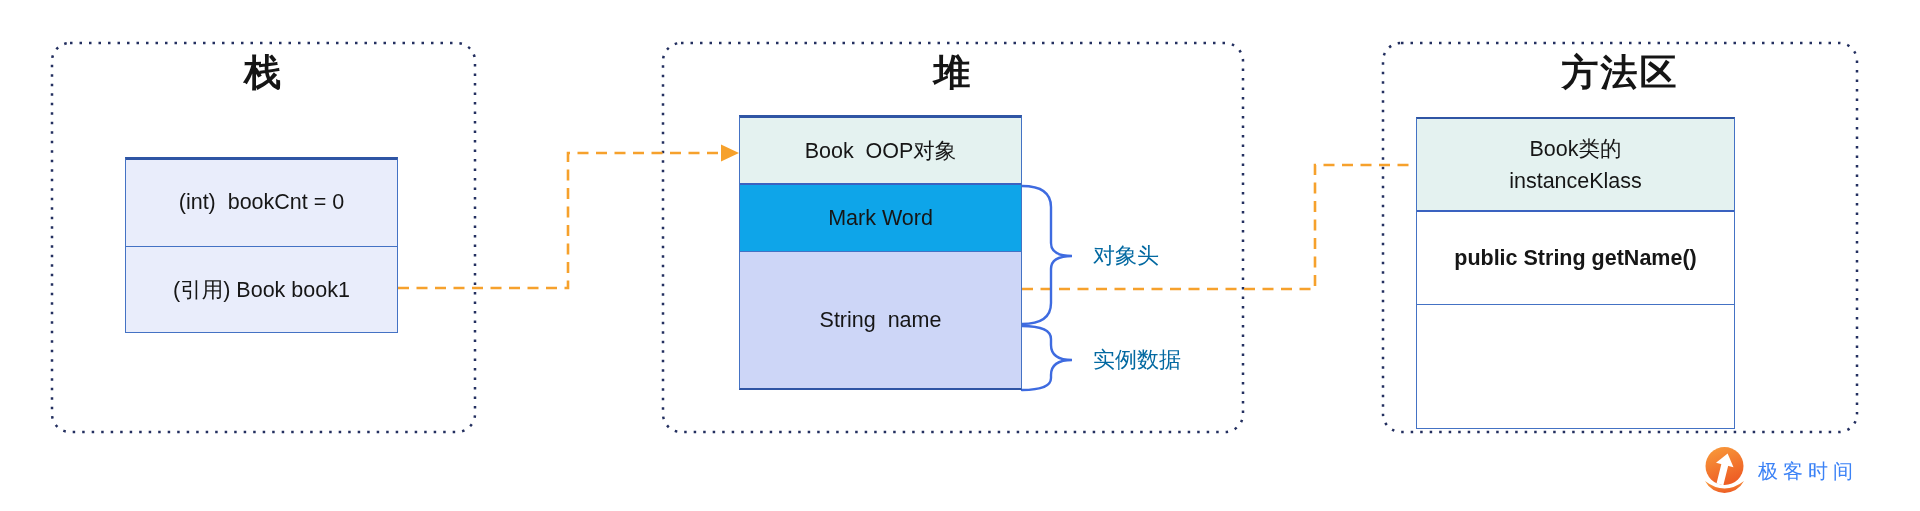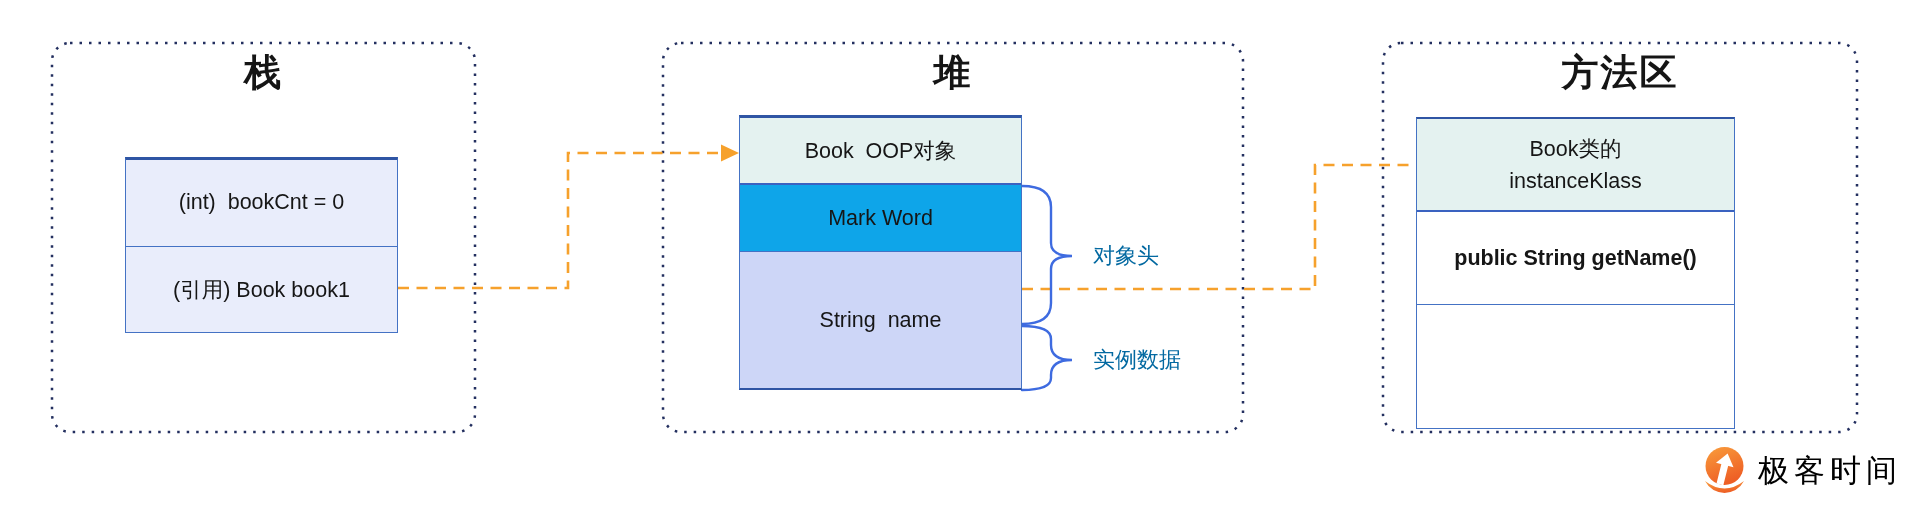--- a/index.html
+++ b/index.html
@@ -76,23 +76,23 @@
   
   #logo {
     position: absolute;
     left: 1700px;
     top: 446px;
     display: flex;
     align-items: center;
   }
   #logo-text {
     margin-left: 9px;
-    font-size: 31px;
+    font-size: 20px;
     font-weight: 500;
-    color: #000000;
+    color: #3b82f6;
     letter-spacing: 5px;
     white-space: nowrap;
   }
 </style>
 </head>
 <body>
 
 <div id="canvas">
 
   <svg id="strokes" viewBox="0 0 1920 511">

